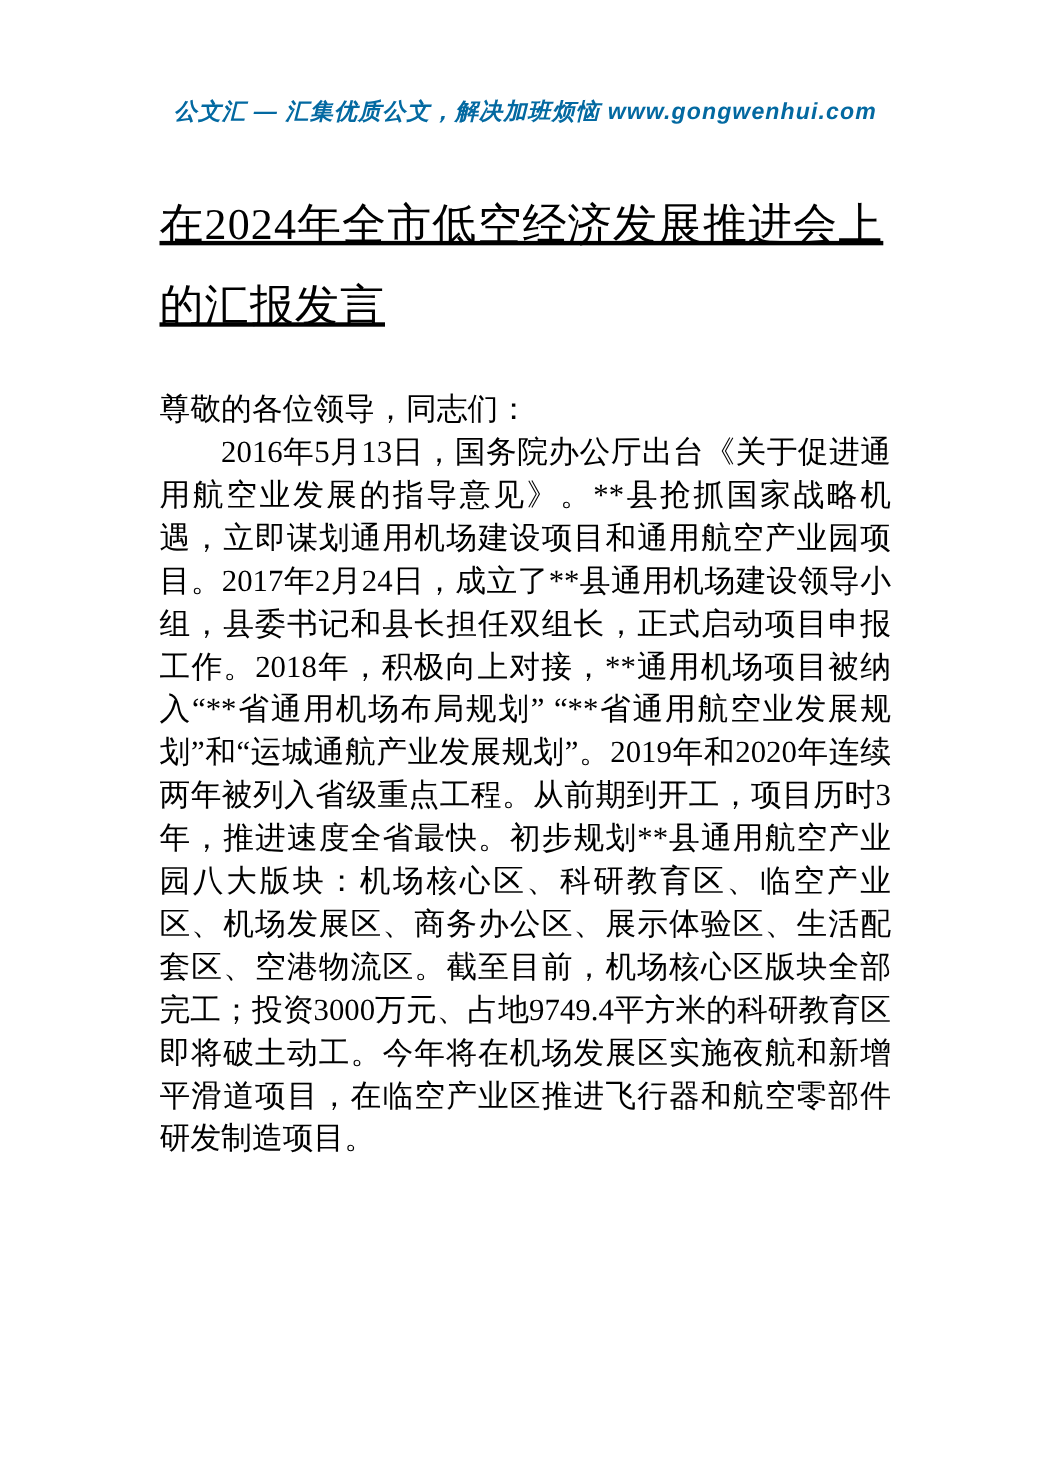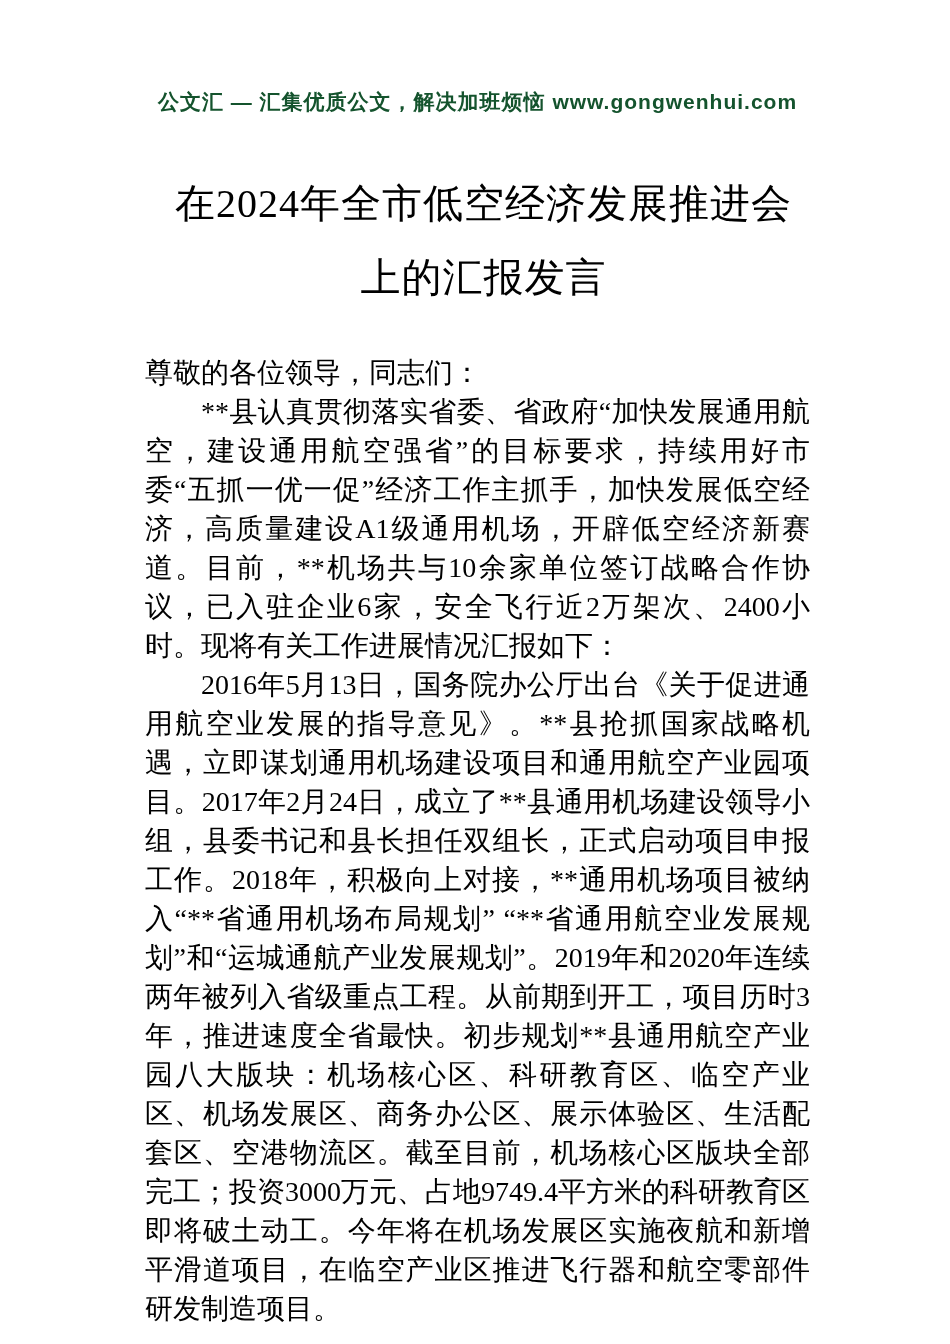--- a/index.html
+++ b/index.html
@@ -21,41 +21,40 @@
     text-align: center;
     font-size: 21px;
     font-weight: bold;
     letter-spacing: 1px;
     line-height: 1.3;
     font-family: "Liberation Sans", "DejaVu Sans", sans-serif;
   }
   .doc-title {
     font-size: 40px;
     font-weight: normal;
-    text-align: center;
     line-height: 1.85;
-    margin: 52px 0 38px 12px;
+    margin: 52px 0 38px 0;
     letter-spacing: 1px;
+    text-decoration: underline;
   }
   .content p {
     font-size: 28px;
     line-height: 39px;
     margin: 0;
     text-align: justify;
     text-indent: 2em;
     word-break: break-all;
   }
   .content p:first-child {
     text-indent: 0;
   }
 </style>
 </head>
 <body>
 
 <div class="page">
-  <div class="watermark" style="color: #14532d;">公文汇 — 汇集优质公文，解决加班烦恼 www.gongwenhui.com</div>
+  <div class="watermark" style="color: #0369a1; font-style: italic;">公文汇 — 汇集优质公文，解决加班烦恼 www.gongwenhui.com</div>
   <h1 class="doc-title">在2024年全市低空经济发展推进会上的汇报发言</h1>
   <div class="content" id="paragraphs-container">
       <p>尊敬的各位领导，同志们：</p>
-      <p>**县认真贯彻落实省委、省政府“加快发展通用航空，建设通用航空强省”的目标要求，持续用好市委“五抓一优一促”经济工作主抓手，加快发展低空经济，高质量建设A1级通用机场，开辟低空经济新赛道。目前，**机场共与10余家单位签订战略合作协议，已入驻企业6家，安全飞行近2万架次、2400小时。现将有关工作进展情况汇报如下：</p>
       <p>2016年5月13日，国务院办公厅出台《关于促进通用航空业发展的指导意见》。**县抢抓国家战略机遇，立即谋划通用机场建设项目和通用航空产业园项目。2017年2月24日，成立了**县通用机场建设领导小组，县委书记和县长担任双组长，正式启动项目申报工作。2018年，积极向上对接，**通用机场项目被纳入“**省通用机场布局规划” “**省通用航空业发展规划”和“运城通航产业发展规划”。2019年和2020年连续两年被列入省级重点工程。从前期到开工，项目历时3年，推进速度全省最快。初步规划**县通用航空产业园八大版块：机场核心区、科研教育区、临空产业区、机场发展区、商务办公区、展示体验区、生活配套区、空港物流区。截至目前，机场核心区版块全部完工；投资3000万元、占地9749.4平方米的科研教育区即将破土动工。今年将在机场发展区实施夜航和新增平滑道项目，在临空产业区推进飞行器和航空零部件研发制造项目。</p>
     </div>
 </div>
 
 </body></html>

